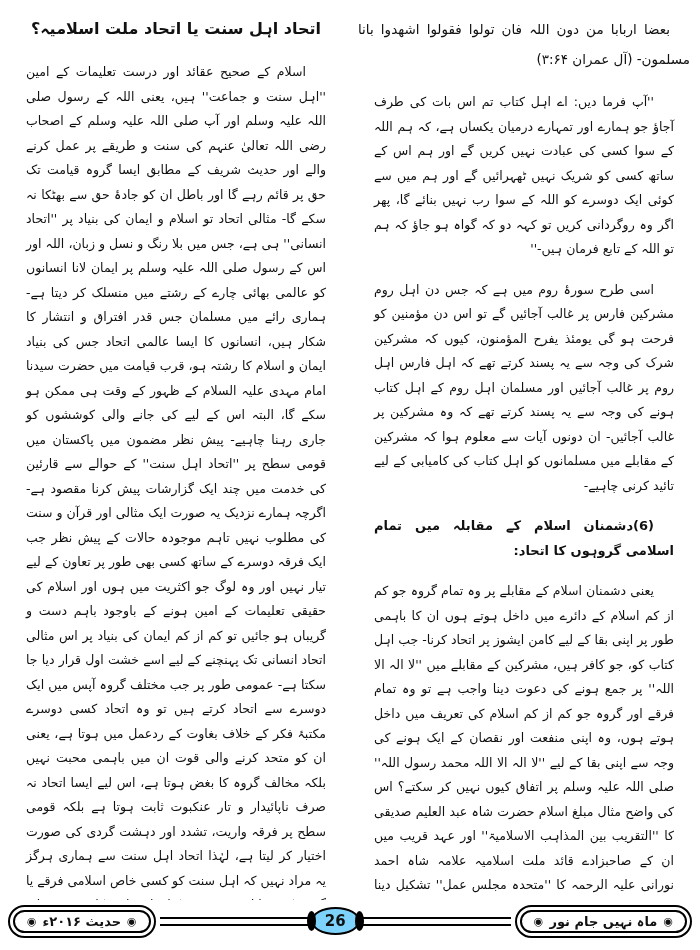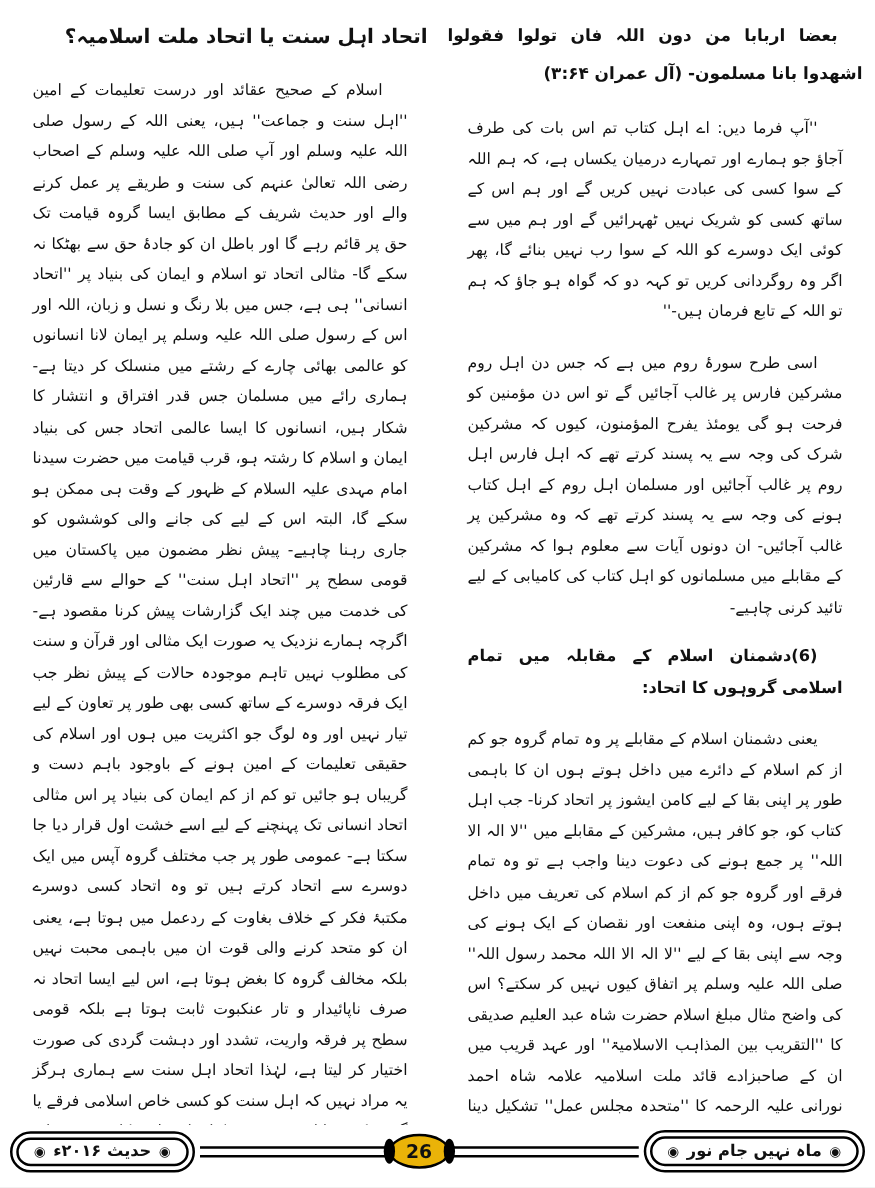--- a/index.html
+++ b/index.html
@@ -23,31 +23,32 @@
   }
   .col{
     flex:1 1 0;
     overflow:hidden;
     text-align:justify;
     font-size:12.5px;
     line-height:24.5px;
   }
   .col p{margin:16px;text-indent:20px;}
   .verse{
-    font-weight:bold;
+    font-weight:normal;
     font-size:13.5px;
     line-height:30px;
     text-indent:0;
     margin:0 0 4px 0 !important;
     text-align:justify;
   }
   .article-title{
     font-weight:bold;
     font-size:16px;
     line-height:30px;
+    text-align:center;
     margin:0 0 4px 0;
   }
   .section-heading{
     font-weight:bold;
     font-size:13px;
     line-height:24.5px;
     margin:0;
     text-indent:14px;
   }
   
@@ -82,21 +83,21 @@
     border-bottom:2.5px solid #000;
     margin:0 2px;
   }
   .page-num{
     position:relative;
     border:2px solid #000;
     border-radius:50%;
     padding:3px 12px;
     font-weight:bold;
     font-size:15px;
-    background:#eab308;
+    background:#7dd3fc;
     z-index:1;
   }
   .page-num::before,.page-num::after{
     content:"";
     position:absolute;
     top:50%;
     transform:translateY(-50%);
     width:9px;height:20px;
     background:#000;
     border-radius:50%;

